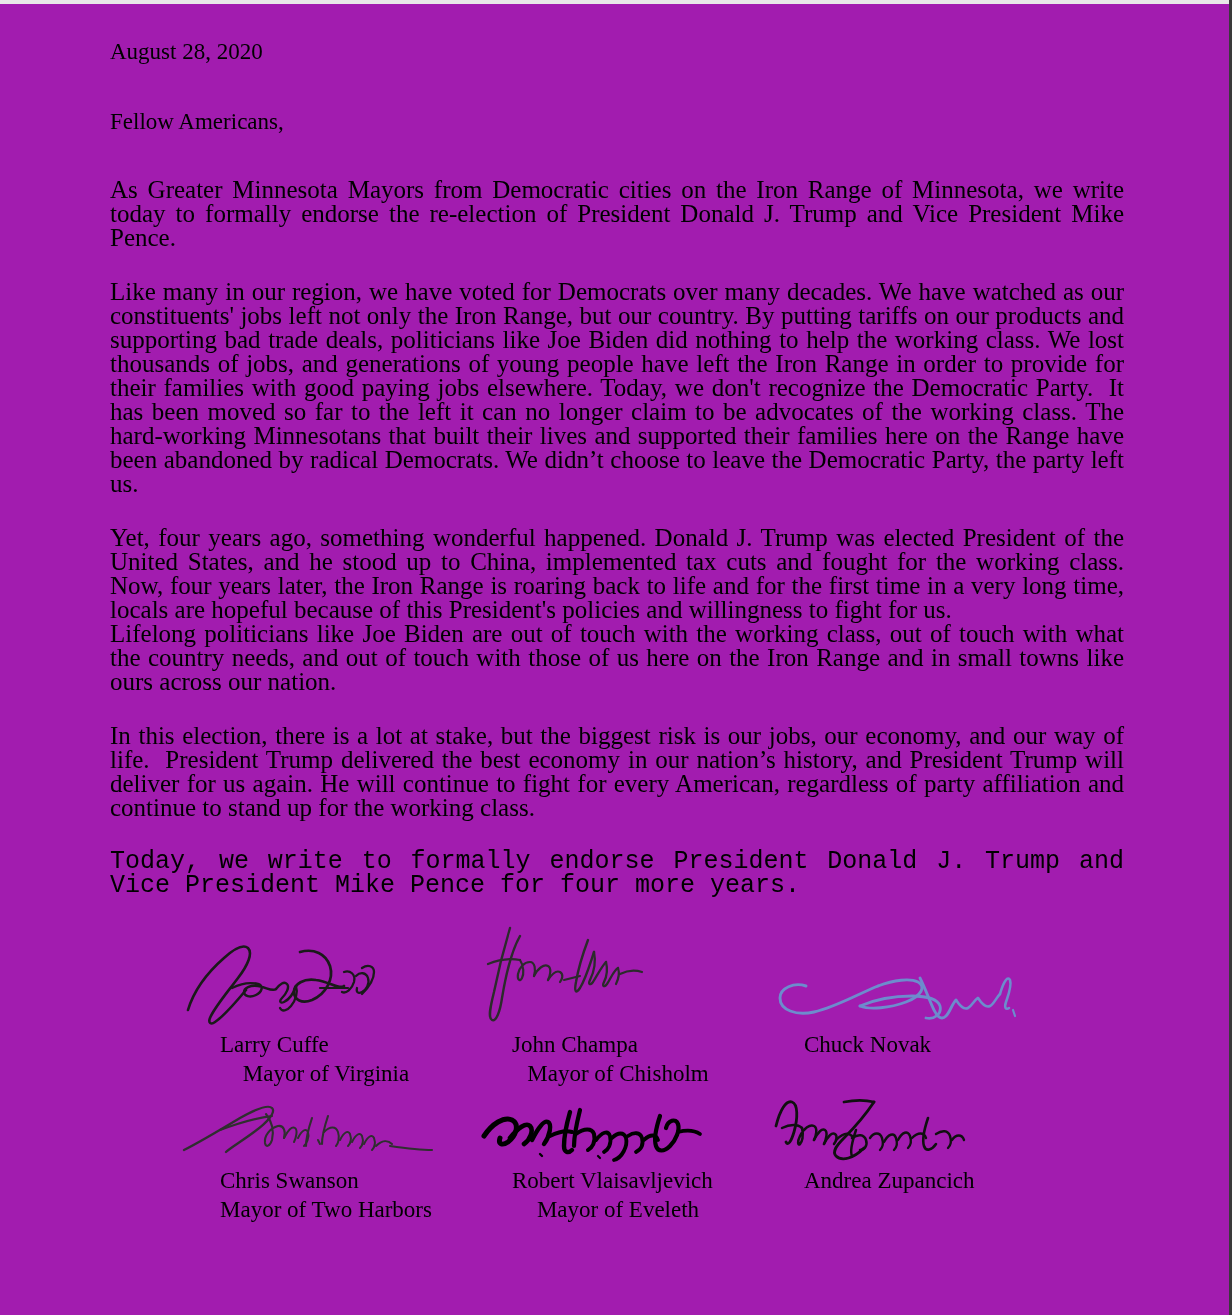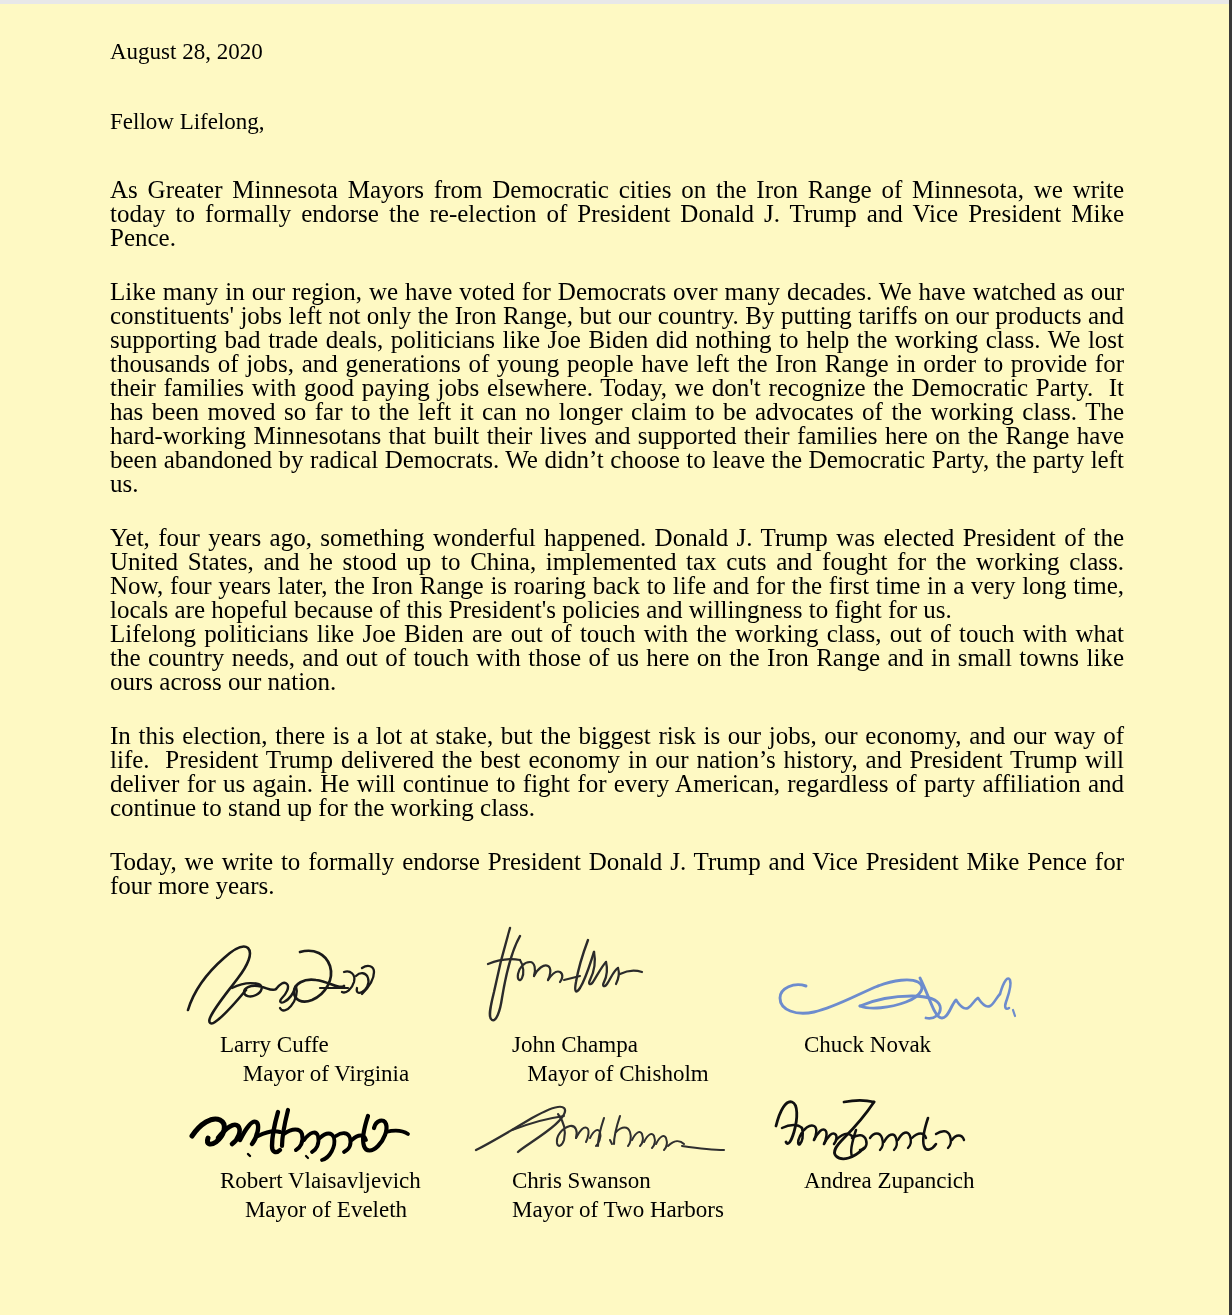--- a/index.html
+++ b/index.html
@@ -9,21 +9,21 @@
     background: #ffffff;
   }
   body {
     font-family: "Liberation Serif", "DejaVu Serif", serif;
     color: #000000;
   }
   .page {
     position: relative;
     width: 1232px;
     height: 1315px;
-    background: #fef9c3;
+    background: #a21caf;
     box-sizing: border-box;
     overflow: hidden;
   }
   
   .scan-top-band {
     position: absolute;
     top: 0; left: 0;
     width: 1232px;
     height: 4px;
     background: #e8e8e8;
@@ -53,21 +53,21 @@
     margin: 0 0 42px 0;
   }
   .body-par {
     font-size: 25px;
     line-height: 24px;
     text-align: justify;
     text-justify: inter-word;
     margin: 0 0 26px 0;
     white-space: pre-wrap;
   }
-  .body-par:last-of-type { margin-bottom: 0; }
+  .body-par:last-of-type { margin-bottom: 0; font-family: Liberation Mono, monospace; }
   .par-gap-big { margin-bottom: 30px; }
 
   
   .signatures {
     position: absolute;
     left: 180px;
     top: 920px;
     width: 950px;
   }
   .sig-row {
@@ -111,21 +111,21 @@
 
 <div class="page">
 
   <div class="scan-top-band"></div>
   <div class="scan-right-edge"></div>
 
   <div class="content">
 
     <div class="letter-date">August 28, 2020</div>
 
-    <div class="salutation">Fellow Lifelong,</div>
+    <div class="salutation">Fellow Americans,</div>
 
     <p class="body-par par-gap-big">As Greater Minnesota Mayors from Democratic cities on the Iron Range of Minnesota, we write today to formally endorse the re-election of President Donald J. Trump and Vice President Mike Pence.</p>
 
     <p class="body-par par-gap-big">Like many in our region, we have voted for Democrats over many decades. We have watched as our constituents' jobs left not only the Iron Range, but our country. By putting tariffs on our products and supporting bad trade deals, politicians like Joe Biden did nothing to help the working class. We lost thousands of jobs, and generations of young people have left the Iron Range in order to provide for their families with good paying jobs elsewhere. Today, we don't recognize the Democratic Party.  It has been moved so far to the left it can no longer claim to be advocates of the working class. The hard-working Minnesotans that built their lives and supported their families here on the Range have been abandoned by radical Democrats. We didn’t choose to leave the Democratic Party, the party left us.</p>
 
     <p class="body-par par-gap-big">Yet, four years ago, something wonderful happened. Donald J. Trump was elected President of the United States, and he stood up to China, implemented tax cuts and fought for the working class.  Now, four years later, the Iron Range is roaring back to life and for the first time in a very long time, locals are hopeful because of this President's policies and willingness to fight for us.
 Lifelong politicians like Joe Biden are out of touch with the working class, out of touch with what the country needs, and out of touch with those of us here on the Iron Range and in small towns like ours across our nation.</p>
 
     <p class="body-par par-gap-big">In this election, there is a lot at stake, but the biggest risk is our jobs, our economy, and our way of life.  President Trump delivered the best economy in our nation’s history, and President Trump will deliver for us again. He will continue to fight for every American, regardless of party affiliation and continue to stand up for the working class.</p>
 
@@ -187,20 +187,43 @@
             <path d="M230 26 C234 12 238 8 240 12 C242 18 238 28 236 34 C234 40 236 42 239 40" stroke-width="2.6"></path>
             <path d="M243 42 L245 48" stroke-width="2.2"></path>
           </svg>
         </div>
         <div class="sig-name">Chuck Novak</div>
       </div>
 
     </div>
 
     <div class="sig-row">
+
+      <div class="sig-cell c1">
+        <div class="sig-image row2">
+          <svg width="260" height="66" viewBox="0 0 260 66" fill="none" stroke="#2f2f2f" stroke-linecap="round" stroke-linejoin="round">
+            <path d="M4 52 C20 44 40 32 60 20 C76 11 88 6 92 10 C96 14 88 24 74 34 C62 43 50 50 46 54" stroke-width="2.3"></path>
+            <path d="M40 32 C56 26 76 20 92 18" stroke-width="2.1"></path>
+            <path d="M86 16 C92 24 94 34 92 42 C90 48 86 50 85 45 C84 38 90 30 98 28 C104 27 106 34 104 40" stroke-width="2.1"></path>
+            <path d="M104 40 C108 32 112 28 115 30 C118 32 116 40 114 44" stroke-width="2.0"></path>
+            <path d="M118 40 C122 32 126 30 128 34 C130 40 126 46 124 48" stroke-width="2.0"></path>
+            <path d="M132 20 C128 32 126 42 126 48" stroke-width="2.1"></path>
+            <path d="M138 42 L140 46" stroke-width="2.0"></path>
+            <path d="M148 18 C144 30 142 40 142 46" stroke-width="2.1"></path>
+            <path d="M144 34 C150 28 156 28 158 34 C160 40 158 46 156 48" stroke-width="2.0"></path>
+            <path d="M160 42 C164 34 168 32 170 36 C172 42 170 46 168 48" stroke-width="2.0"></path>
+            <path d="M172 44 C176 36 180 34 182 38 C184 44 182 48 180 50" stroke-width="2.0"></path>
+            <path d="M184 46 C188 38 192 36 194 40 C196 46 194 50 192 52" stroke-width="2.0"></path>
+            <path d="M196 48 C202 42 208 42 212 46" stroke-width="2.0"></path>
+            <path d="M210 48 C224 50 240 52 252 52" stroke-width="2.1"></path>
+          </svg>
+        </div>
+        <div class="sig-name">Chris Swanson</div>
+        <div class="sig-title">Mayor of Two Harbors</div>
+      </div>
 
       <div class="sig-cell c2">
         <div class="sig-image row2">
           <svg width="230" height="62" viewBox="0 0 230 62" fill="none" stroke="#000000" stroke-linecap="round" stroke-linejoin="round">
             <path d="M4 34 C12 22 24 14 32 18 C40 22 36 34 28 40 C22 44 18 42 20 36" stroke-width="5"></path>
             <path d="M30 36 C38 26 46 20 50 24 C54 28 50 38 44 42" stroke-width="4.6"></path>
             <path d="M52 38 C58 26 64 18 68 20 C72 22 70 34 64 42" stroke-width="4.4"></path>
             <path d="M70 34 C78 30 86 28 92 30" stroke-width="4"></path>
             <path d="M90 10 C86 24 84 36 84 44 C84 50 88 52 92 48" stroke-width="4.4"></path>
             <path d="M100 8 C96 24 94 36 94 44" stroke-width="4.2"></path>
@@ -210,43 +233,20 @@
             <path d="M148 34 C154 30 160 30 162 36 C164 44 160 48 156 50" stroke-width="3.8"></path>
             <path d="M164 38 C170 32 176 32 178 38" stroke-width="3.8"></path>
             <path d="M180 14 C176 26 174 38 176 44 C178 50 184 50 190 44 C196 38 200 28 198 22 C196 16 188 18 186 26" stroke-width="4.2"></path>
             <path d="M198 30 C206 28 214 28 220 32" stroke-width="3.8"></path>
             <path d="M60 52 L62 54" stroke-width="2.4"></path>
             <path d="M118 54 L120 56" stroke-width="2.2"></path>
           </svg>
         </div>
         <div class="sig-name">Robert Vlaisavljevich</div>
         <div class="sig-title">Mayor of Eveleth</div>
-      </div>
-
-      <div class="sig-cell c1">
-        <div class="sig-image row2">
-          <svg width="260" height="66" viewBox="0 0 260 66" fill="none" stroke="#2f2f2f" stroke-linecap="round" stroke-linejoin="round">
-            <path d="M4 52 C20 44 40 32 60 20 C76 11 88 6 92 10 C96 14 88 24 74 34 C62 43 50 50 46 54" stroke-width="2.3"></path>
-            <path d="M40 32 C56 26 76 20 92 18" stroke-width="2.1"></path>
-            <path d="M86 16 C92 24 94 34 92 42 C90 48 86 50 85 45 C84 38 90 30 98 28 C104 27 106 34 104 40" stroke-width="2.1"></path>
-            <path d="M104 40 C108 32 112 28 115 30 C118 32 116 40 114 44" stroke-width="2.0"></path>
-            <path d="M118 40 C122 32 126 30 128 34 C130 40 126 46 124 48" stroke-width="2.0"></path>
-            <path d="M132 20 C128 32 126 42 126 48" stroke-width="2.1"></path>
-            <path d="M138 42 L140 46" stroke-width="2.0"></path>
-            <path d="M148 18 C144 30 142 40 142 46" stroke-width="2.1"></path>
-            <path d="M144 34 C150 28 156 28 158 34 C160 40 158 46 156 48" stroke-width="2.0"></path>
-            <path d="M160 42 C164 34 168 32 170 36 C172 42 170 46 168 48" stroke-width="2.0"></path>
-            <path d="M172 44 C176 36 180 34 182 38 C184 44 182 48 180 50" stroke-width="2.0"></path>
-            <path d="M184 46 C188 38 192 36 194 40 C196 46 194 50 192 52" stroke-width="2.0"></path>
-            <path d="M196 48 C202 42 208 42 212 46" stroke-width="2.0"></path>
-            <path d="M210 48 C224 50 240 52 252 52" stroke-width="2.1"></path>
-          </svg>
-        </div>
-        <div class="sig-name">Chris Swanson</div>
-        <div class="sig-title">Mayor of Two Harbors</div>
       </div>
 
       <div class="sig-cell c3">
         <div class="sig-image row2">
           <svg width="200" height="70" viewBox="0 0 200 70" fill="none" stroke="#101010" stroke-linecap="round" stroke-linejoin="round">
             <path d="M6 32 C10 16 16 6 22 8 C28 10 28 24 24 38 C21 48 18 52 16 48" stroke-width="2.8"></path>
             <path d="M12 34 C20 30 28 30 32 34" stroke-width="2.5"></path>
             <path d="M32 34 C34 42 32 48 30 50 C28 52 27 48 30 42 C34 34 40 30 44 32 C48 34 46 42 44 46" stroke-width="2.5"></path>
             <path d="M44 46 C48 38 52 34 55 36 C58 38 56 46 54 50" stroke-width="2.5"></path>
             <path d="M54 50 C58 42 62 38 65 40 C68 42 66 48 64 50" stroke-width="2.5"></path>

